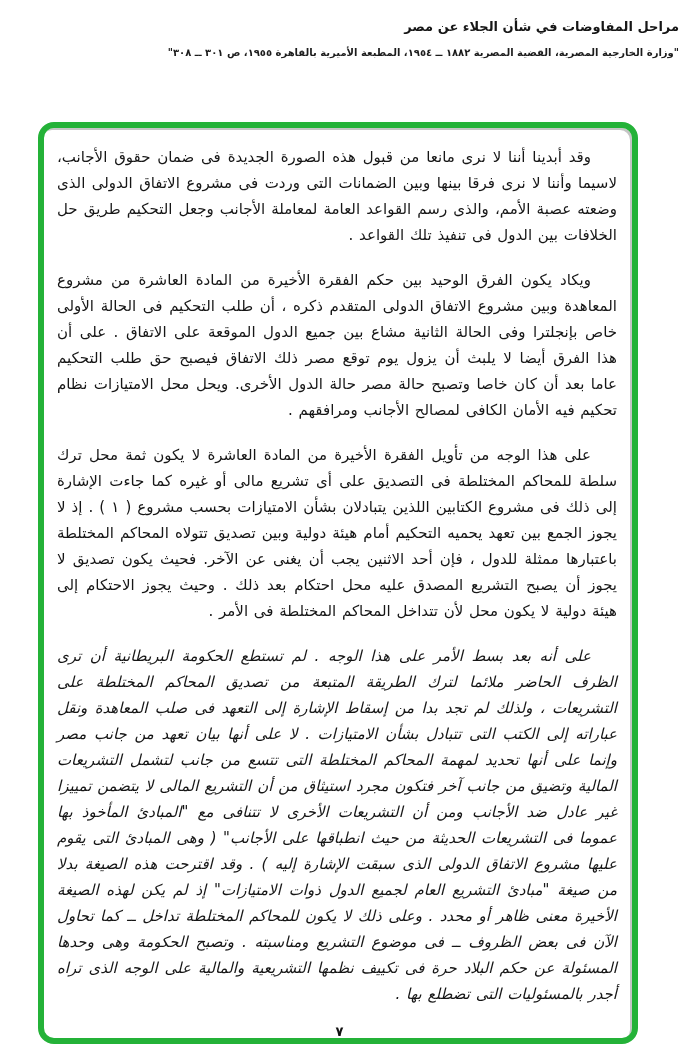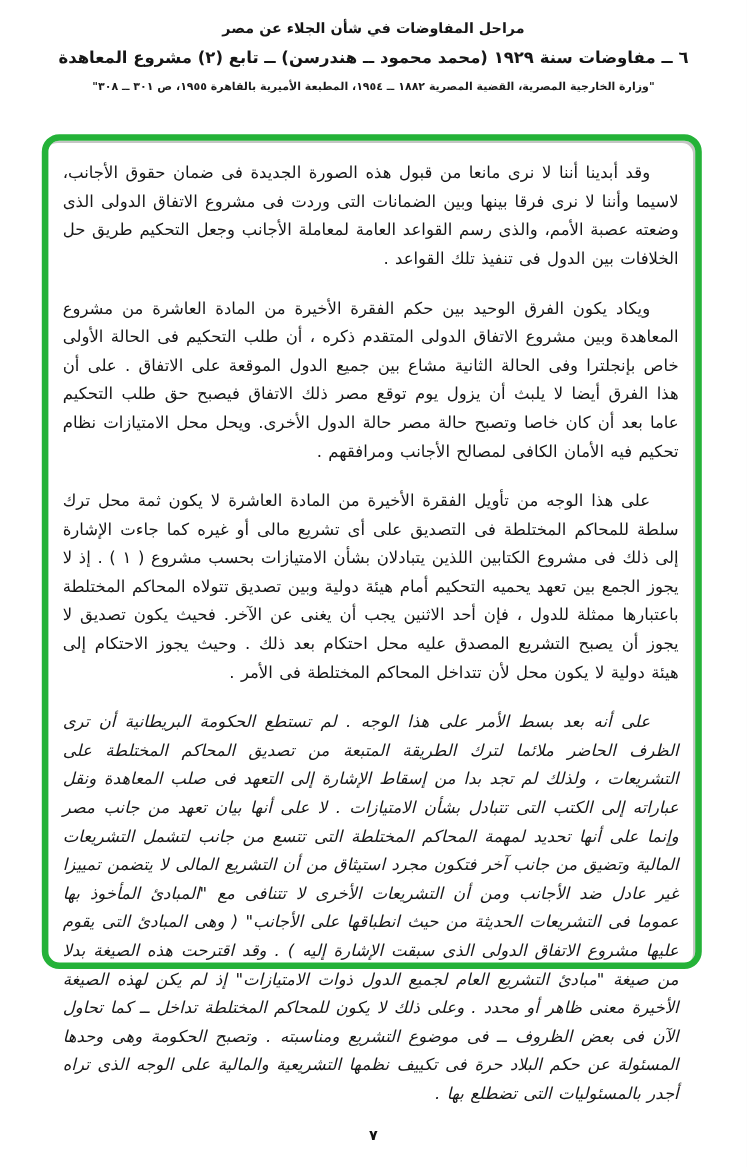--- a/index.html
+++ b/index.html
@@ -13,21 +13,21 @@
     height: 1061px;
     margin: 0 auto;
     background: #ffffff;
     direction: rtl;
     font-family: "DejaVu Sans", sans-serif;
     color: #161616;
     overflow: hidden;
     box-sizing: border-box;
   }
   .page-header {
-    text-align: center;
+    text-align: right;
     padding-top: 19px;
   }
   .doc-title {
     font-size: 13px;
     font-weight: bold;
     letter-spacing: 0.2px;
   }
   .doc-subtitle {
     font-size: 15px;
     font-weight: bold;
@@ -37,21 +37,21 @@
     font-size: 10px;
     font-weight: bold;
     margin-top: 13px;
     color: #1c1c1c;
   }
   .content-box {
     position: absolute;
     left: 38px;
     top: 122px;
     width: 600px;
-    height: 759px;
+    height: 922px;
     box-sizing: border-box;
     border: 6px solid #24b238;
     border-radius: 16px;
     padding: 16px 15px 10px 13px;
     box-shadow: inset -2px 2px 0 rgba(110,110,110,0.40);
     background: #ffffff;
   }
   .content-box p {
     margin: 0 0 19px 0;
     font-size: 15px;
@@ -77,21 +77,20 @@
     color: #111111;
   }
 </style>
 </head>
 <body>
 
 <div class="page">
 
   <header class="page-header">
     <div class="doc-title">مراحل المفاوضات في شأن الجلاء عن مصر</div>
-    <div class="doc-subtitle">٦ ــ مفاوضات سنة ١٩٢٩ (محمد محمود ــ هندرسن) ــ تابع (٢) مشروع المعاهدة</div>
     <div class="doc-source">"وزارة الخارجية المصرية، القضية المصرية ١٨٨٢ ــ ١٩٥٤، المطبعة الأميرية بالقاهرة ١٩٥٥، ص ٣٠١ ــ ٣٠٨"</div>
   </header>
 
   <main class="content-box" style="border-color: rgb(36, 178, 56);">
     <p>وقد أبدينا أننا لا نرى مانعا من قبول هذه الصورة الجديدة فى ضمان حقوق الأجانب، لاسيما وأننا لا نرى فرقا بينها وبين الضمانات التى وردت فى مشروع الاتفاق الدولى الذى وضعته عصبة الأمم، والذى رسم القواعد العامة لمعاملة الأجانب وجعل التحكيم طريق حل الخلافات بين الدول فى تنفيذ تلك القواعد .</p>
     <p>ويكاد يكون الفرق الوحيد بين حكم الفقرة الأخيرة من المادة العاشرة من مشروع المعاهدة وبين مشروع الاتفاق الدولى المتقدم ذكره ، أن طلب التحكيم فى الحالة الأولى خاص بإنجلترا وفى الحالة الثانية مشاع بين جميع الدول الموقعة على الاتفاق . على أن هذا الفرق أيضا لا يلبث أن يزول يوم توقع مصر ذلك الاتفاق فيصبح حق طلب التحكيم عاما بعد أن كان خاصا وتصبح حالة مصر حالة الدول الأخرى. ويحل محل الامتيازات نظام تحكيم فيه الأمان الكافى لمصالح الأجانب ومرافقهم .</p>
     <p>على هذا الوجه من تأويل الفقرة الأخيرة من المادة العاشرة لا يكون ثمة محل ترك سلطة للمحاكم المختلطة فى التصديق على أى تشريع مالى أو غيره كما جاءت الإشارة إلى ذلك فى مشروع الكتابين اللذين يتبادلان بشأن الامتيازات بحسب مشروع ( ١ ) . إذ لا يجوز الجمع بين تعهد يحميه التحكيم أمام هيئة دولية وبين تصديق تتولاه المحاكم المختلطة باعتبارها ممثلة للدول ، فإن أحد الاثنين يجب أن يغنى عن الآخر. فحيث يكون تصديق لا يجوز أن يصبح التشريع المصدق عليه محل احتكام بعد ذلك . وحيث يجوز الاحتكام إلى هيئة دولية لا يكون محل لأن تتداخل المحاكم المختلطة فى الأمر .</p>
     <p>على أنه بعد بسط الأمر على هذا الوجه . لم تستطع الحكومة البريطانية أن ترى الظرف الحاضر ملائما لترك الطريقة المتبعة من تصديق المحاكم المختلطة على التشريعات ، ولذلك لم تجد بدا من إسقاط الإشارة إلى التعهد فى صلب المعاهدة ونقل عباراته إلى الكتب التى تتبادل بشأن الامتيازات . لا على أنها بيان تعهد من جانب مصر وإنما على أنها تحديد لمهمة المحاكم المختلطة التى تتسع من جانب لتشمل التشريعات المالية وتضيق من جانب آخر فتكون مجرد استيثاق من أن التشريع المالى لا يتضمن تمييزا غير عادل ضد الأجانب ومن أن التشريعات الأخرى لا تتنافى مع "المبادئ المأخوذ بها عموما فى التشريعات الحديثة من حيث انطباقها على الأجانب" ( وهى المبادئ التى يقوم عليها مشروع الاتفاق الدولى الذى سبقت الإشارة إليه ) . وقد اقترحت هذه الصيغة بدلا من صيغة "مبادئ التشريع العام لجميع الدول ذوات الامتيازات" إذ لم يكن لهذه الصيغة الأخيرة معنى ظاهر أو محدد . وعلى ذلك لا يكون للمحاكم المختلطة تداخل ــ كما تحاول الآن فى بعض الظروف ــ فى موضوع التشريع ومناسبته . وتصبح الحكومة وهى وحدها المسئولة عن حكم البلاد حرة فى تكييف نظمها التشريعية والمالية على الوجه الذى تراه أجدر بالمسئوليات التى تضطلع بها .</p>
   </main>
 

